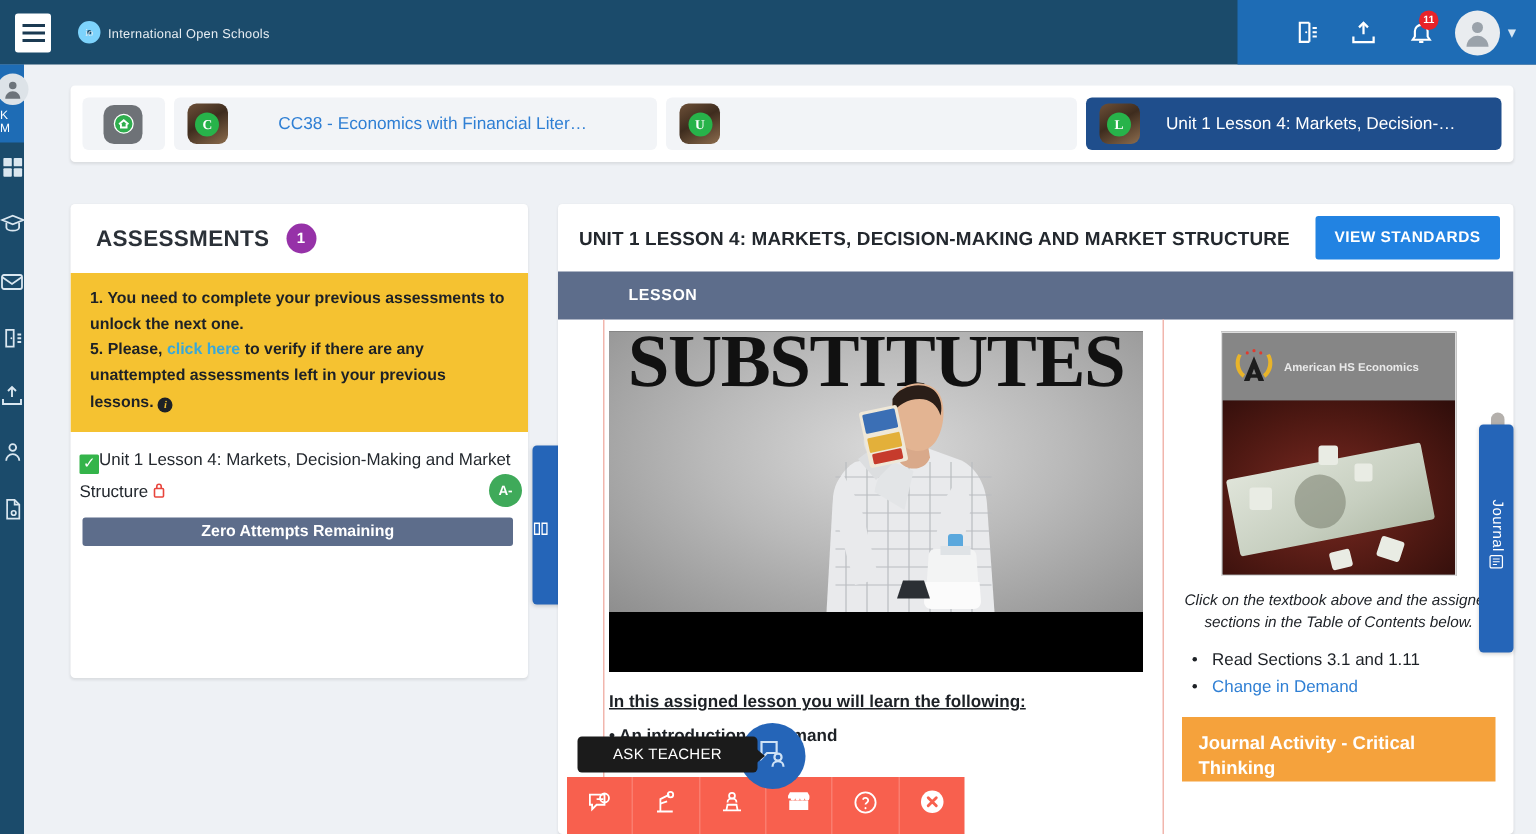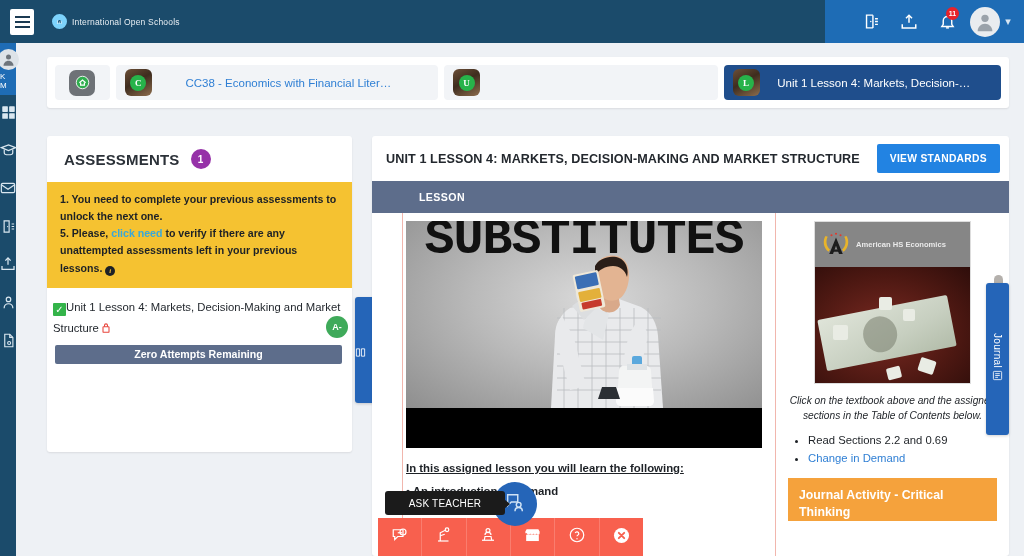--- a/index.html
+++ b/index.html
@@ -234,21 +234,21 @@
     width: 356px; height: 227px; background: #000; position: relative;
     overflow: hidden;
   }
   .video-photo {
     position: absolute; inset: 0 0 40px 0;
     background: radial-gradient(ellipse at 52% 42%, #d9d9d9 0%, #b9b9b9 46%, #8e8e8e 100%);
   }
   .video-word {
     position: absolute; top: -6px; left: 0; width: 100%;
     font-size: 50px; font-weight: bold; color: #111; letter-spacing: -1px;
-    text-align: center; font-family: Liberation Mono, monospace;
+    text-align: center; font-family: Liberation Serif, serif;
     line-height: 1;
   }
   .man { position: absolute; left: 126px; bottom: 40px; width: 150px; height: 162px; }
   .video-black {
     position: absolute; left: 0; right: 0; bottom: 0; height: 40px; background: #000;
   }
   .lead-text {
     margin-top: 14px; font-size: 11.4px; font-weight: bold; color: #1d2126;
     text-decoration: underline; white-space: nowrap;
   }
@@ -480,21 +480,21 @@
   </div>
 
   <div class="assess-card">
     <div class="assess-head">
       <div class="assess-title">ASSESSMENTS</div>
       <div class="assess-badge">1</div>
     </div>
 
     <div class="assess-note">
       <span>1. You need to complete your previous assessments to unlock the next one.</span><br>
-      <span>5. Please, </span><a href="#">click need</a><span> to verify if there are any unattempted assessments left in your previous lessons. </span><span class="info-dot">i</span>
+      <span>5. Please, </span><a href="#">click here</a><span> to verify if there are any unattempted assessments left in your previous lessons. </span><span class="info-dot">i</span>
     </div>
 
     <div class="assess-body">
       <div class="assess-row-title">
         <span class="check-icon">✓</span><span>Unit 1 Lesson 4: Markets, Decision-Making and Market Structure</span><span class="lock-icon"><svg width="8" height="12" viewBox="0 0 12 16" fill="none" stroke="#e8453c" stroke-width="1.6">
               <rect x="1.5" y="6" width="9" height="8.5" rx="1"></rect>
               <path d="M3.8 6V4a2.2 2.2 0 014.4 0v2"></path>
             </svg></span>
       </div>
       <div class="grade-pill">A-</div>
@@ -577,21 +577,21 @@
             <div class="puz" style="left:64px;top:30px;width:13px;height:13px;"></div>
             <div class="puz" style="left:88px;top:42px;width:12px;height:12px;"></div>
             <div class="puz" style="left:104px;top:92px;width:16px;height:14px;transform:rotate(18deg)"></div>
             <div class="puz" style="left:72px;top:100px;width:14px;height:12px;transform:rotate(-14deg)"></div>
           </div>
         </div>
 
         <div class="book-caption">Click on the textbook above and the assigned sections in the Table of Contents below.</div>
 
         <ul class="book-list">
-          <li>Read Sections 2.2 and 0.69</li>
+          <li>Read Sections 3.1 and 1.11</li>
           <li><a href="#">Change in Demand</a></li>
         </ul>
 
         <div class="journal-box">Journal Activity - Critical Thinking</div>
       </div>
     </div>
   </div>
 
   <div class="scroll-nub"></div>
   <div class="tab-journal">

